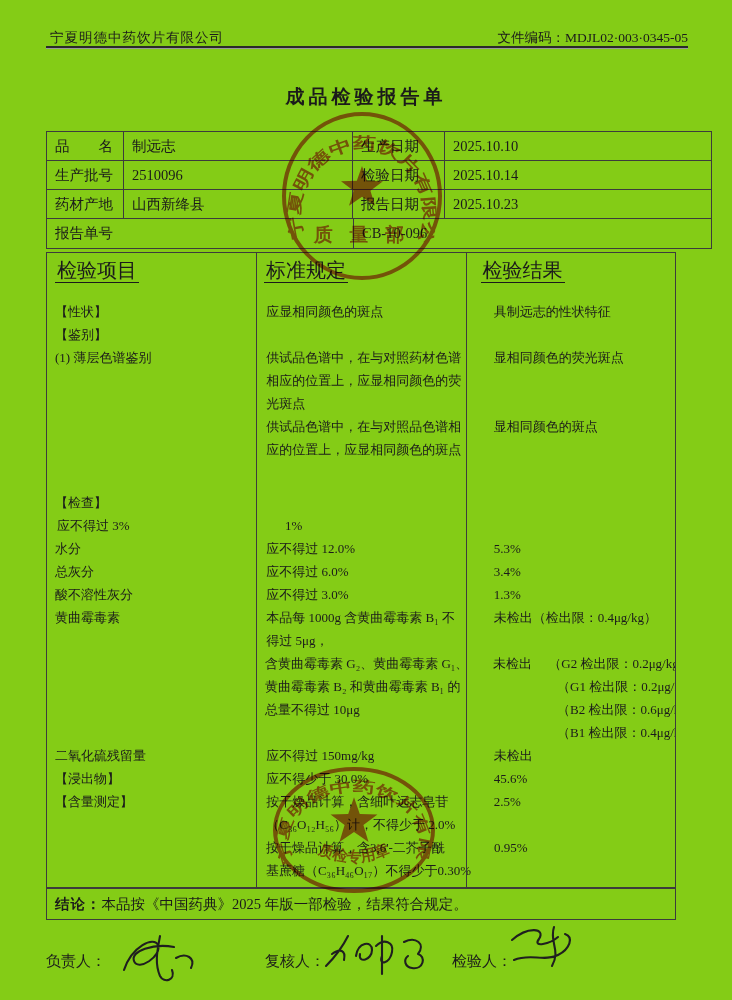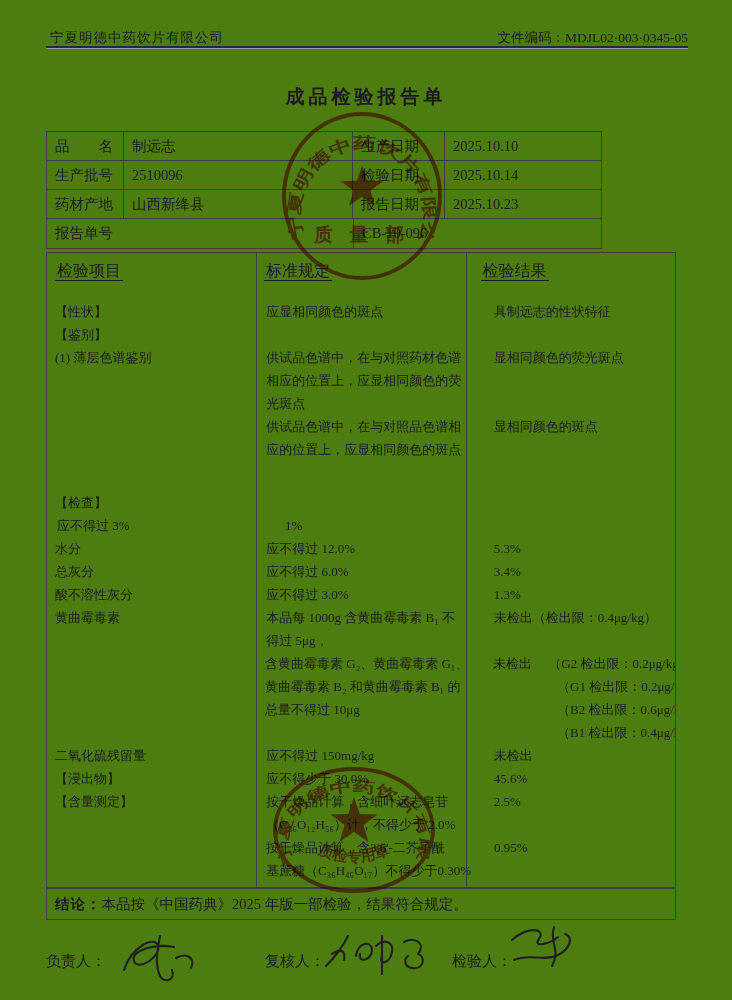--- a/index.html
+++ b/index.html
@@ -1,50 +1,50 @@
 <!DOCTYPE html>
 <html><head>
 <meta charset="utf-8">
 <style>
   * { margin:0; padding:0; box-sizing:border-box; }
   html,body { background:#e8e8e8; }
   .page {
     position:relative; width:732px; height:1000px; margin:0 auto;
-    background:#4d7c0f; overflow:hidden;
+    background:#84cc16; overflow:hidden;
     font-family:"Liberation Serif","DejaVu Serif",serif;
     color:#1b1b1b;
   }
   
   .hdr-left  { position:absolute; left:50px;  top:29px; font-size:13.5px; letter-spacing:1px; }
   .hdr-right { position:absolute; right:44px; top:29px; font-size:13.5px; }
   .hdr-rule  { position:absolute; left:46px; top:46px; width:642px; height:3px;
                border-top:2px solid #2a2a2a; border-bottom:1px solid #9a9a9a; }
   .title { position:absolute; left:0; top:84px; width:100%; text-align:center;
            font-size:19px; font-weight:bold; letter-spacing:4px; }
   
-  .itable { position:absolute; left:46px; top:131px; width:556px;
+  .itable { position:absolute; left:46px; top:131px; width:666px;
             border:1px solid #3c3c3c; }
   .irow  { display:flex; height:29px; border-bottom:1px solid #3c3c3c; }
   .irow:last-child { border-bottom:none; }
   .ic { line-height:29px; font-size:14.5px; padding-left:8px; overflow:hidden; white-space:nowrap; }
   .bR { border-right:1px solid #3c3c3c; }
   .w-l1 { width:77px; }  .w-v1 { width:229px; } .w-l2 { width:92px; } .w-v2 { flex:1; }
   .w-sp { width:307px; } .w-rv { flex:1; }
   
   .mtable { position:absolute; left:46px; top:252px; width:630px; height:636px;
             border:1px solid #3c3c3c; overflow:hidden; }
   .vline { position:absolute; top:0; bottom:0; width:1px; background:#3c3c3c; }
   .vl1 { left:209px; } .vl2 { left:419px; }
   .trow { display:flex; }
   .tcell { font-size:13px; line-height:23px; white-space:nowrap; }
   .c1 { width:210px; padding-left:8px; }
   .c2 { width:210px; padding-left:10px; }
   .c3 { width:210px; padding-left:28px; }
   .thead { padding-top:6px; margin-bottom:18px; }
-  .thead .tcell { font-size:16px; }
+  .thead .tcell { font-size:20px; }
   .tc { text-align:left; padding-left:0;margin-left:22px; }
   .hul { border-bottom:1px solid #1b1b1b; padding:0 2px 1px 2px; }
   .r-indent { padding-left:64px; }
   
   .conclusion { position:absolute; left:46px; top:888px; width:630px; height:32px;
                 border:1px solid #3c3c3c; border-top:1px solid #3c3c3c;
                 font-size:14.5px; line-height:30px; padding-left:8px; white-space:nowrap; }
   .conclusion b { letter-spacing:1px; }
   
   .sig-label { position:absolute; font-size:15px; }

